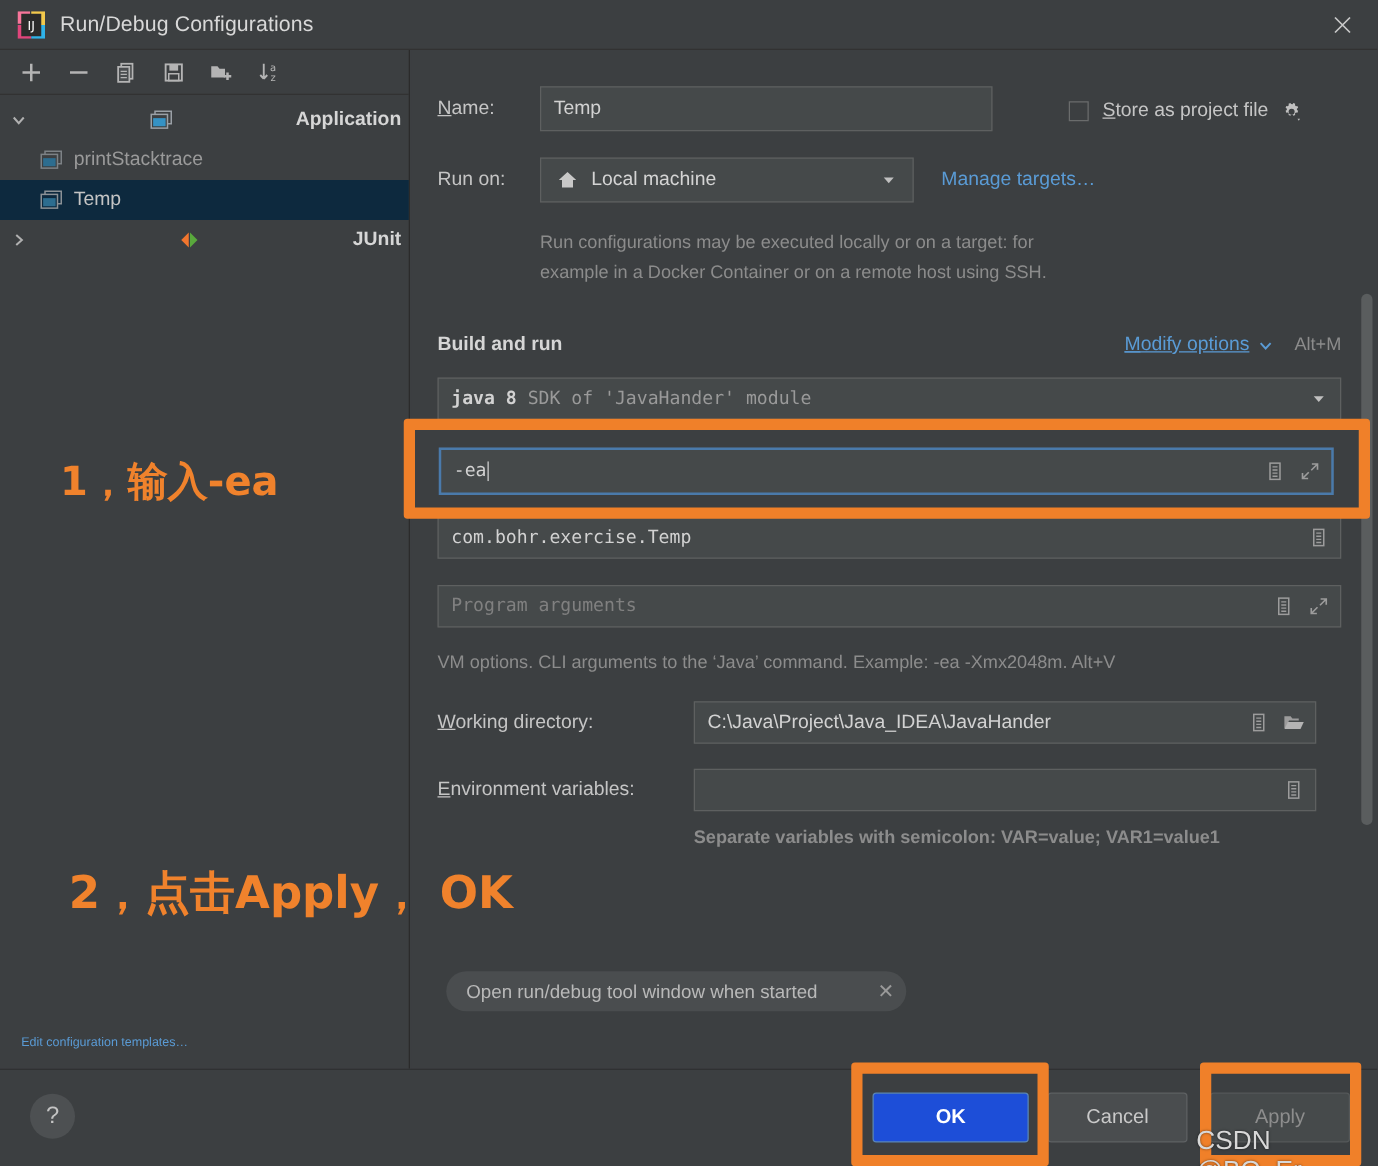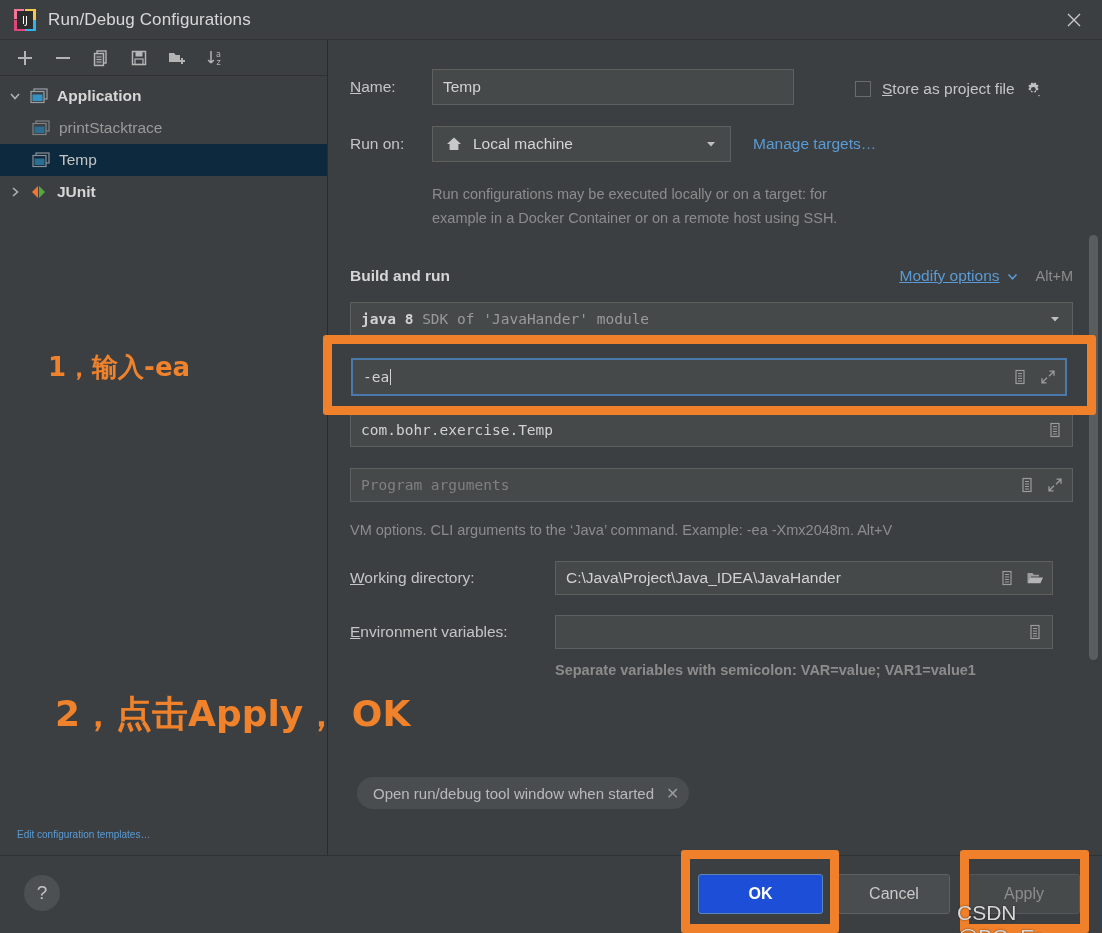--- a/index.html
+++ b/index.html
@@ -51,21 +51,21 @@
   .tb-btn {
     width: 34px; height: 28px;
     display: flex; align-items: center; justify-content: center;
     cursor: default;
   }
   .tree { padding-top: 4px; }
   .tree-row {
     height: 32px; display: flex; align-items: center;
     font-size: 15.5px; cursor: default; padding-right: 6px;
   }
-  .tree-row.group { color: #d6d6d6; font-weight: bold; }
+  .tree-row.group { color: #d6d6d6; font-weight: bold; justify-content: space-between; }
   .tree-row.child { color: #9a9a9a; }
   .tree-row.selected { background: #0d293e; }
   .tree-row.selected .tr-label { color: #c4c4c4; }
   .arrow { width: 30px; display:flex; align-items:center; justify-content:center; flex:none; }
   .tree-icon { width: 20px; height: 18px; margin-right: 7px; flex: none; display:flex; align-items:center; }
   .indent { width: 32px; flex: none; }
 
   
   .edit-templates {
     position: absolute; left: 0; bottom: 0; width: 328px; height: 42px;
@@ -105,21 +105,21 @@
   .link { color: #5a9bd5; font-size: 15.5px; cursor: default; }
   .link.u { text-decoration: underline; }
 
   .sec-title { font-size: 15.5px; color: #d6d6d6; font-weight: bold; }
 
   
   .chip {
     display: inline-flex; align-items: center;
     height: 32px; border-radius: 16px;
     background: #4a4d4f; padding: 0 10px 0 16px;
-    font-size: 15px; color: #b9b9b9;
+    font-size: 15px; color: #b9b9b9; gap: 36px;
   }
   .chip .x { margin-left: 12px; color: #9a9a9a; font-size: 16px; cursor: default; }
 
   
   .combo {
     background: #45494a; border: 1px solid #5e6060;
     height: 36px; display:flex; align-items:center;
     padding: 0 8px 0 10px; font-size:15.5px; color:#d4d4d4;
   }
 
@@ -473,18 +473,18 @@
     </div>
     <div class="btn disabled" style="position:absolute; left:968px; top:18px; width:112px;">
       <span>Apply</span>
     </div>
   </div>
 
   <div class="hl" style="left:323px; top:335px; width:773px; height:80px;"></div>
   <div class="hl" style="left:681px; top:850px; width:158px; height:83px;"></div>
   <div class="hl" style="left:960px; top:850px; width:129px; height:83px;"></div>
 
-  <div class="ann" style="left:48px; top:350px; font-size:26px;">1，输入-ea</div>
+  <div class="ann" style="left:48px; top:364px; font-size:32px;">1，输入-ea</div>
   <div class="ann" style="left:55px; top:690px; font-size:36px;">2，点击Apply， OK</div>
 
   <div class="watermark" style="left:957px; top:901px;">CSDN @BO_Er</div>
 
 </div>
 
 </body></html>

